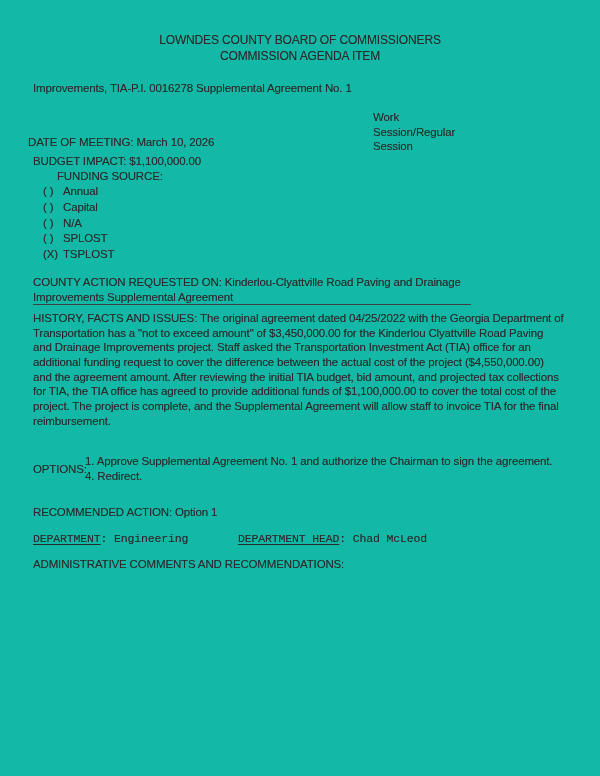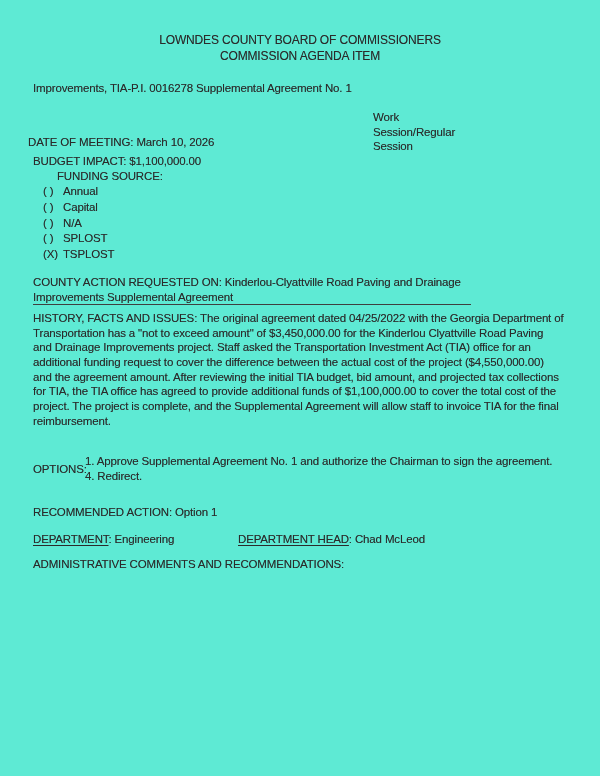--- a/index.html
+++ b/index.html
@@ -1,21 +1,21 @@
 <!DOCTYPE html>
 <html><head>
 <meta charset="utf-8">
 <title>Commission Agenda Item</title>
 <style>
   html, body { margin: 0; padding: 0; background: #ffffff; }
   .page {
     position: relative;
     width: 600px;
     height: 776px;
-    background: #5eead4;
+    background: #14b8a6;
     overflow: hidden;
     font-family: "Liberation Sans", "DejaVu Sans", sans-serif;
     font-size: 11.5px;
     color: #2b2b2b;
     letter-spacing: -0.15px;
     text-shadow: 0 0 0.6px rgba(43,43,43,0.45);
   }
   .abs { position: absolute; }
   .doc-title {
     top: 33px; left: 0; width: 600px;
@@ -34,21 +34,21 @@
   .county-action {
     top: 275px; left: 33px; width: 438px;
     line-height: 14.6px;
     border-bottom: 1.3px solid #3f3f3f;
   }
   .history { top: 311px; left: 33px; width: 531px; line-height: 14.65px; margin: 0; }
   .options-row { top: 454px; left: 33px; width: 540px; line-height: 14.6px; }
   .options-row .opt-label { position: absolute; left: 0; top: 0; margin-top: 8px; }
   .options-row .opt-list { margin-left: 52px; }
   .recommended { top: 505px; left: 33px; width: 400px; line-height: 14.6px; }
-  .dept-row { top: 532px; left: 33px; width: 540px; line-height: 14.6px; }
+  .dept-row { top: 532px; left: 33px; width: 540px; line-height: 14.6px; font-family: Liberation Mono, monospace; }
   .dept-head-group { position: absolute; left: 205px; top: 0; }
   .u { text-decoration: underline; text-underline-offset: 2px; }
   .admin { top: 557px; left: 33px; width: 450px; line-height: 14.6px; }
 </style>
 </head>
 <body>
 
 <div class="page">
 
   <header class="abs doc-title">

